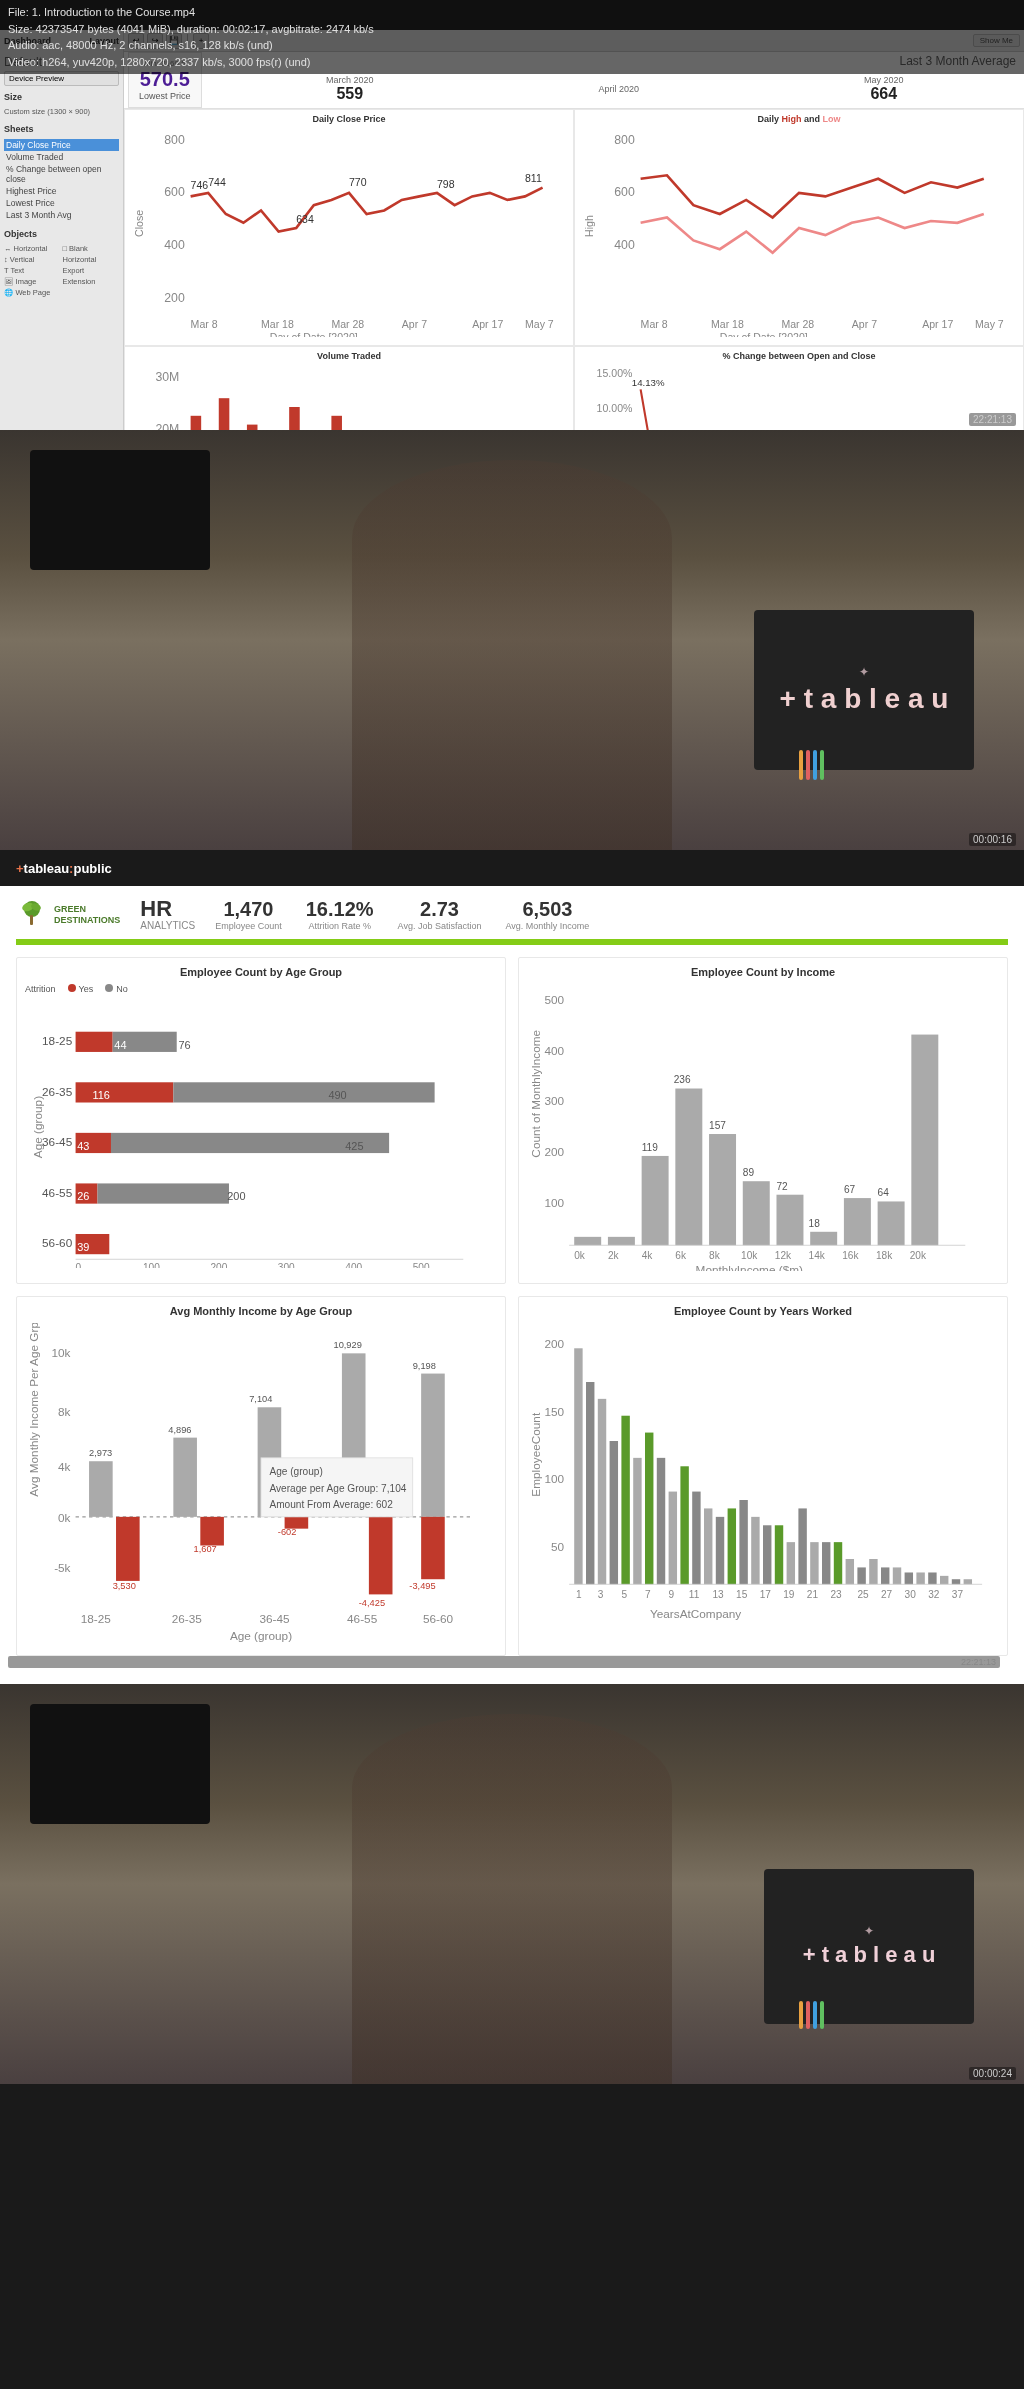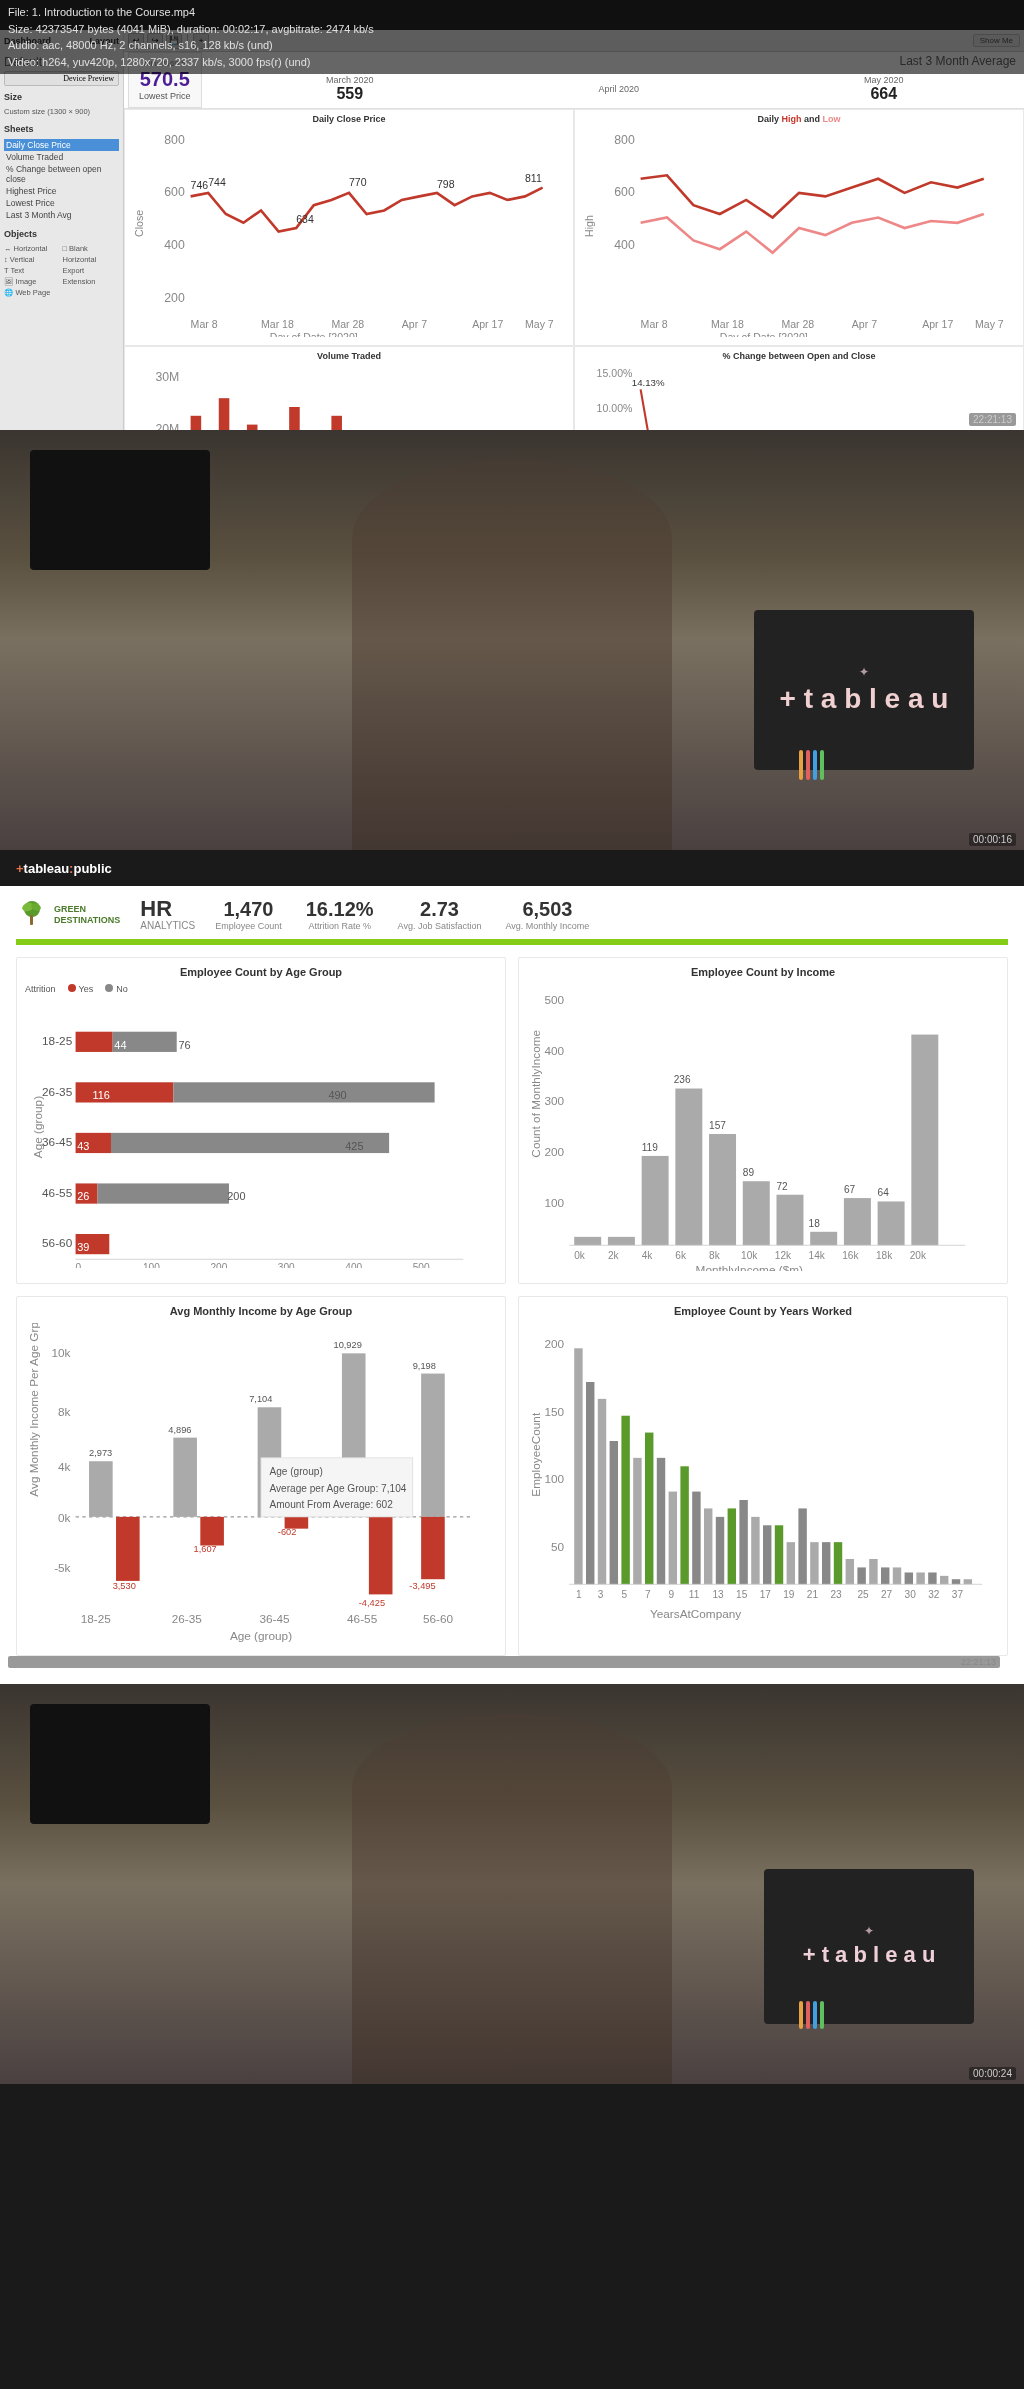--- a/index.html
+++ b/index.html
@@ -339,21 +339,21 @@
   </div>
 
   <div class="tableau-dashboard">
 
     <div class="tableau-sidebar">
       <div style="display:flex;justify-content:space-between;margin-bottom:4px;">
         <span class="sidebar-section-title">Dashboard</span>
         <span class="sidebar-section-title">Layout</span>
       </div>
       <div style="font-size:12px;color:#666;margin-bottom:2px;">Default</div>
-      <div style="background:#e0e0e0;border:1px solid #bbb;border-radius:2px;padding:2px 4px;font-size:8px;text-align:right;margin-bottom:4px;font-family:Liberation Serif, serif;">Device Preview</div>
+      <div style="background:#e0e0e0;border:1px solid #bbb;border-radius:2px;padding:2px 4px;font-size:8px;text-align:left;margin-bottom:4px;">Device Preview</div>
       <div class="sidebar-section-title">Size</div>
       <div style="font-size:7.5px;color:#555;margin-bottom:6px;">Custom size (1300 × 900)</div>
       <div class="sidebar-section-title">Sheets</div>
       <div class="sidebar-item active">Daily Close Price</div>
       <div class="sidebar-item">Volume Traded</div>
       <div class="sidebar-item">% Change between open close</div>
       <div class="sidebar-item">Highest Price</div>
       <div class="sidebar-item">Lowest Price</div>
       <div class="sidebar-item">Last 3 Month Avg</div>
 

